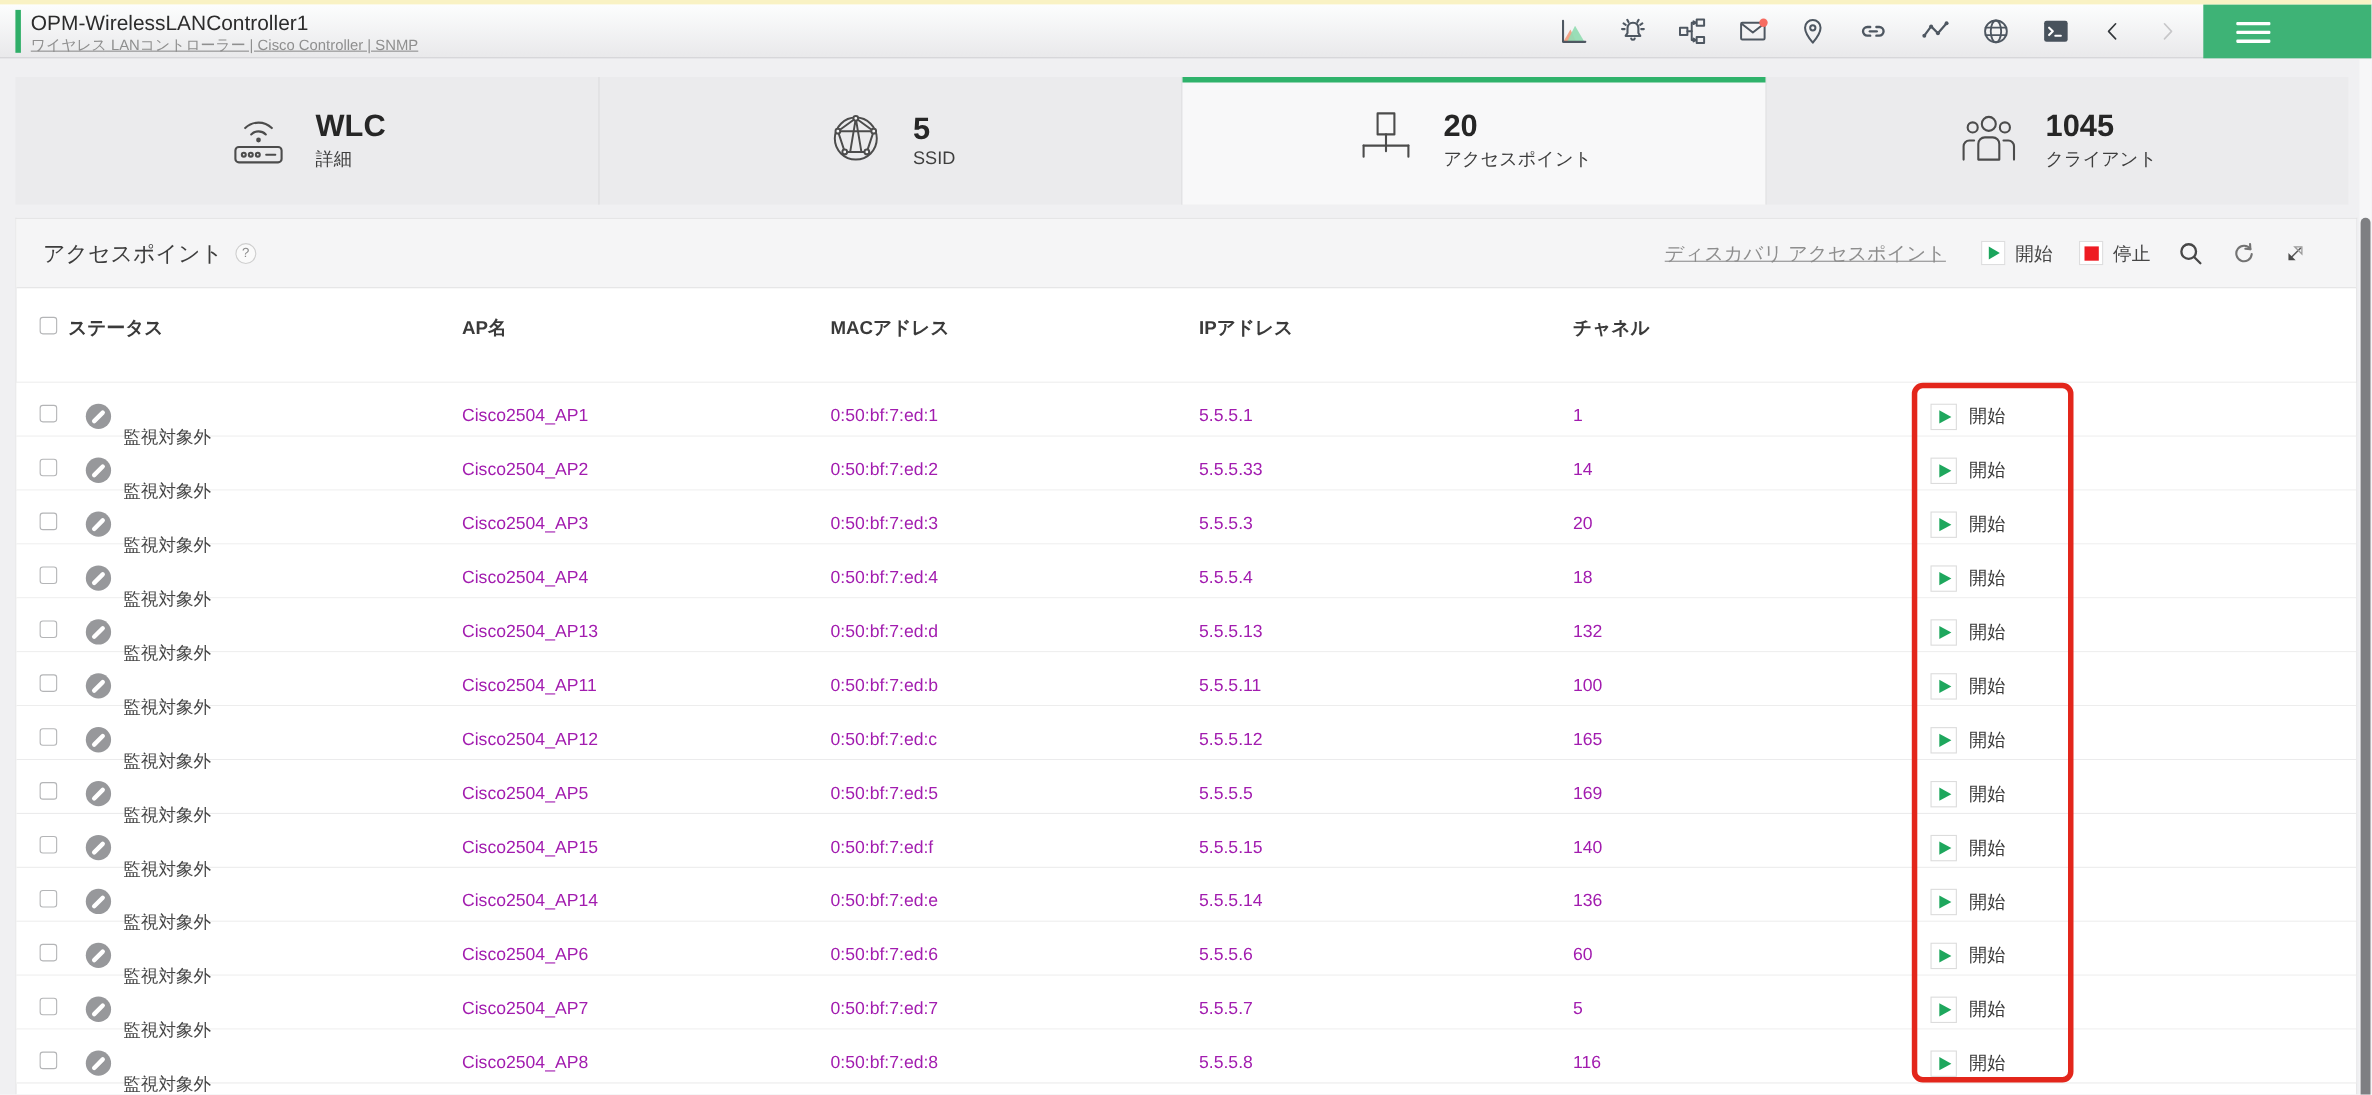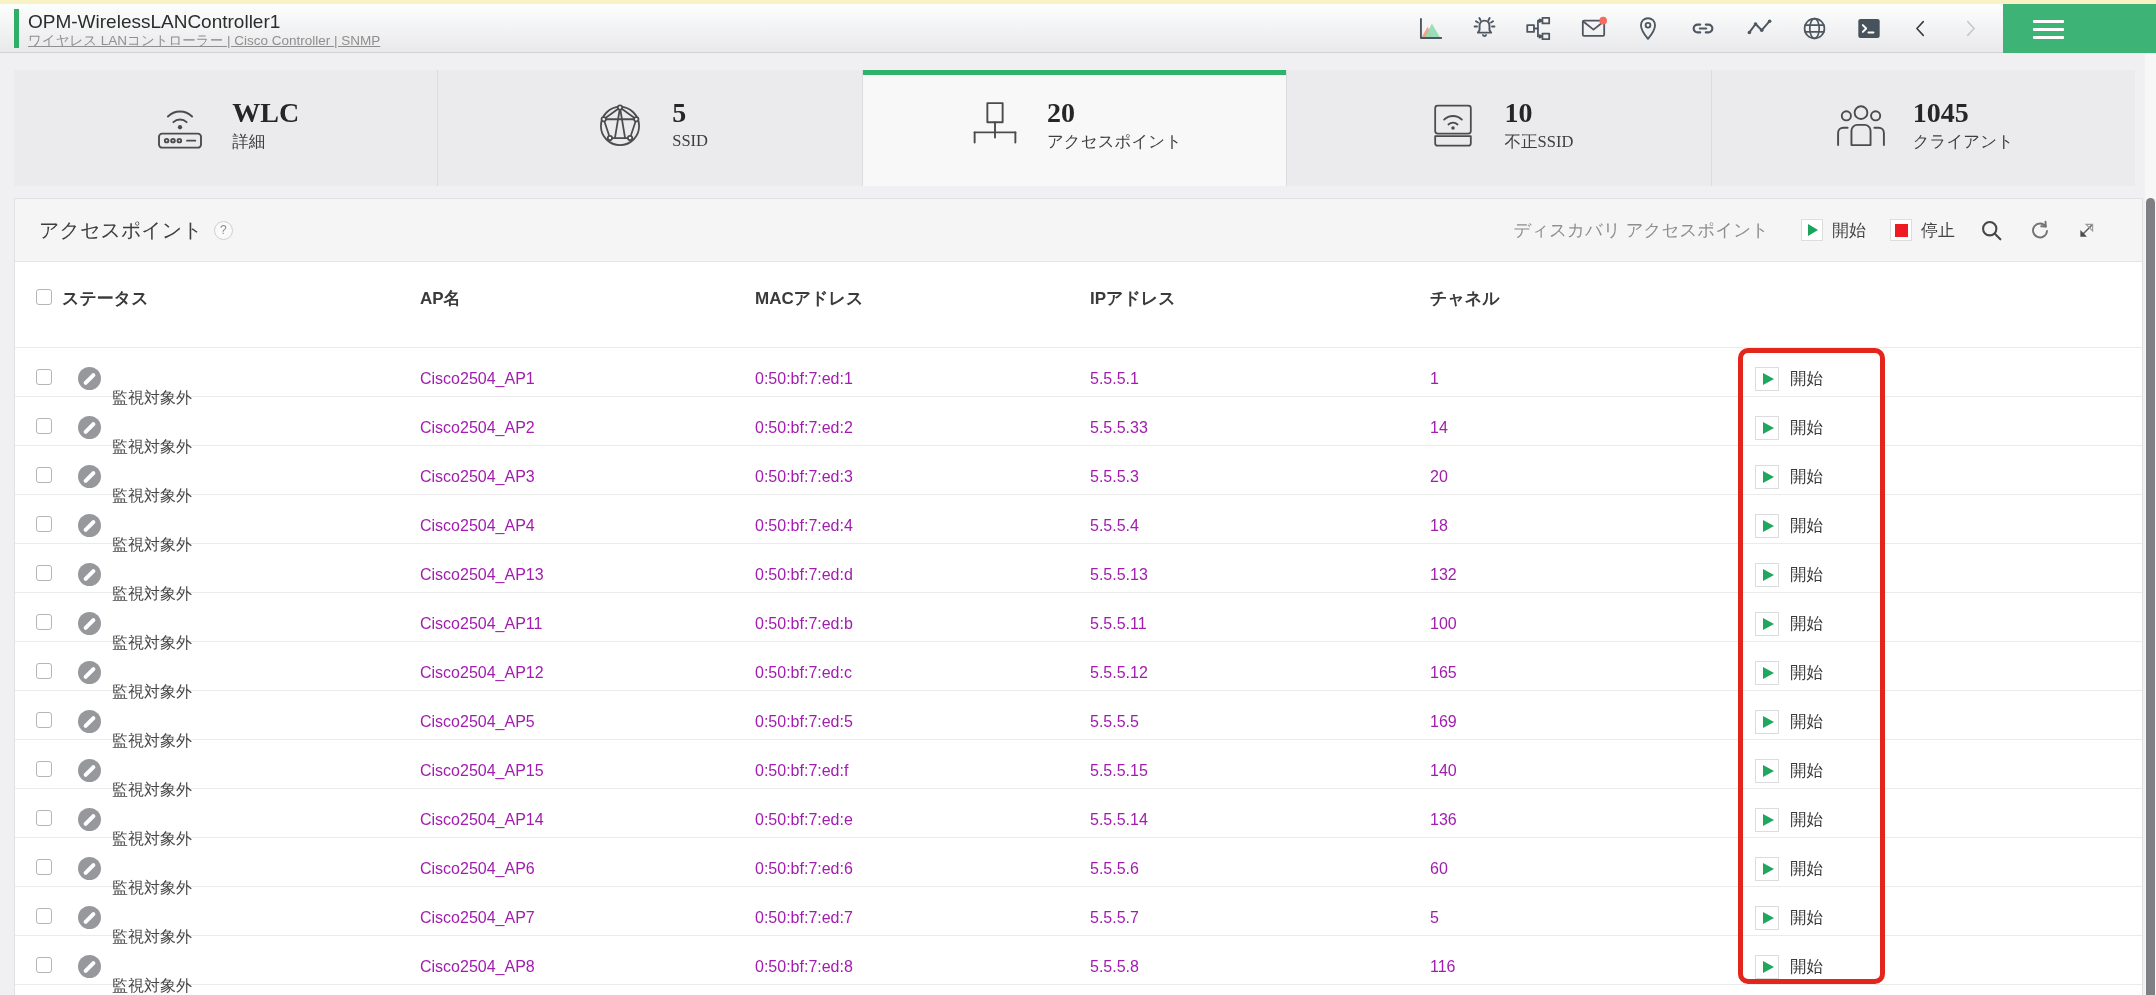--- a/index.html
+++ b/index.html
@@ -19,36 +19,36 @@
   .menu-btn { position:absolute; right:0; top:4px; width:153px; height:49px; background:#3eb376; cursor:pointer; }
   .menu-btn i { position:absolute; left:30px; width:31px; height:3px; background:#fff; border-radius:1px; }
   .menu-btn i:nth-child(1){ top:16px; } .menu-btn i:nth-child(2){ top:24px; } .menu-btn i:nth-child(3){ top:32px; }
 
   
   .tabstrip { position:absolute; left:14px; top:70px; width:2121px; height:116px; display:flex; background:#ebebed; }
   .tab { flex:1 1 0; position:relative; border-right:1px solid #dcdcde; display:flex; align-items:center; justify-content:center; cursor:pointer; }
   .tab:last-child { border-right:none; }
   .tab.active { background:#f8f8f9; }
   .tab.active::before { content:""; position:absolute; top:0; left:0; right:0; height:5px; background:#2fb26b; }
-  .tab-inner { display:flex; gap:24px;font-family:Liberation Serif, serif; }
+  .tab-inner { display:flex; align-items:center; gap:24px; }
   .tab-text { display:flex; flex-direction:column; }
   .tab-value { font-size:28px; font-weight:700; color:#262626; line-height:1.05; }
   .tab-label { font-size:16.5px; color:#3e3e3e; margin-top:4px; }
 
   
   .panel { position:absolute; left:14px; top:198px; width:2129px; height:797px; background:#fff;
            border:1px solid #e1e1e3; border-bottom:none; }
   .toolbar { height:63px; background:#f5f5f6; border-bottom:1px solid #e5e5e6;
              display:flex; align-items:center; padding:0 45px 0 24px; }
   .panel-title { font-size:20px; color:#3d3d3d; }
   .help-badge { width:19px; height:19px; border-radius:50%; border:1px solid #cfcfcf; background:#fafafa;
                 color:#8a8a8a; font-size:12px; display:flex; align-items:center; justify-content:center;
                 margin-left:11px; cursor:pointer; }
   .toolbar-right { margin-left:auto; display:flex; align-items:center; gap:24px; }
-  .discovery-link { color:#8e8e8e; font-size:17.5px; cursor:pointer; margin-right:8px; }
+  .discovery-link { color:#8e8e8e; font-size:17.5px; text-decoration:underline; cursor:pointer; margin-right:8px; }
   .tb-btn { display:flex; align-items:center; gap:9px; font-size:17px; color:#454545; cursor:pointer; }
   .icon-box { width:22px; height:22px; border:1px solid #ddddde; background:#fff;
               display:flex; align-items:center; justify-content:center; }
   .play-tri { width:0; height:0; border-left:10px solid #1ba55c; border-top:6px solid transparent; border-bottom:6px solid transparent; margin-left:2px; }
   .stop-sq { width:13px; height:13px; background:#ee1b22; }
   .tool-ico { cursor:pointer; display:flex; align-items:center; }
 
   
   .thead, .trow { display:grid; grid-template-columns:26px 358px 335px 335px 340px 320px 1fr;
                   align-items:center; padding-left:21px; }
@@ -239,37 +239,20 @@
             <line x1="38" y1="27" x2="38" y2="35"></line>
           </svg>
         </span>
         <span class="tab-text">
           <span class="tab-value">20</span>
           <span class="tab-label">アクセスポイント</span>
         </span>
       </div>
     </div>
 
-    <div class="tab">
-      <div class="tab-inner">
-        <span>
-          <svg width="56" height="56" viewBox="0 0 44 44" fill="none" stroke="#4c4c4c" stroke-width="1.4" stroke-linecap="round" stroke-linejoin="round">
-            <rect x="8" y="6" width="28" height="22" rx="2"></rect>
-            <path d="M15 17a10 10 0 0 1 14 0"></path>
-            <path d="M18.4 20.8a5.4 5.4 0 0 1 7.2 0"></path>
-            <circle cx="22" cy="23.6" r="1.4" fill="#4c4c4c" stroke="none"></circle>
-            <path d="M8 30h28v5.5a2 2 0 0 1-2 2H10a2 2 0 0 1-2-2z"></path>
-          </svg>
-        </span>
-        <span class="tab-text">
-          <span class="tab-value">10</span>
-          <span class="tab-label">不正SSID</span>
-        </span>
-      </div>
-    </div>
 
     <div class="tab">
       <div class="tab-inner">
         <span>
           <svg width="56" height="56" viewBox="0 0 44 44" fill="none" stroke="#4c4c4c" stroke-width="1.5" stroke-linecap="round" stroke-linejoin="round">
             <circle cx="10.5" cy="14" r="3.6"></circle>
             <circle cx="33.5" cy="14" r="3.6"></circle>
             <circle cx="22" cy="11.5" r="5"></circle>
             <path d="M4 37V27.5c0-2.3 1.8-4.1 4.1-4.1h3.4"></path>
             <path d="M40 37V27.5c0-2.3-1.8-4.1-4.1-4.1h-3.4"></path>

